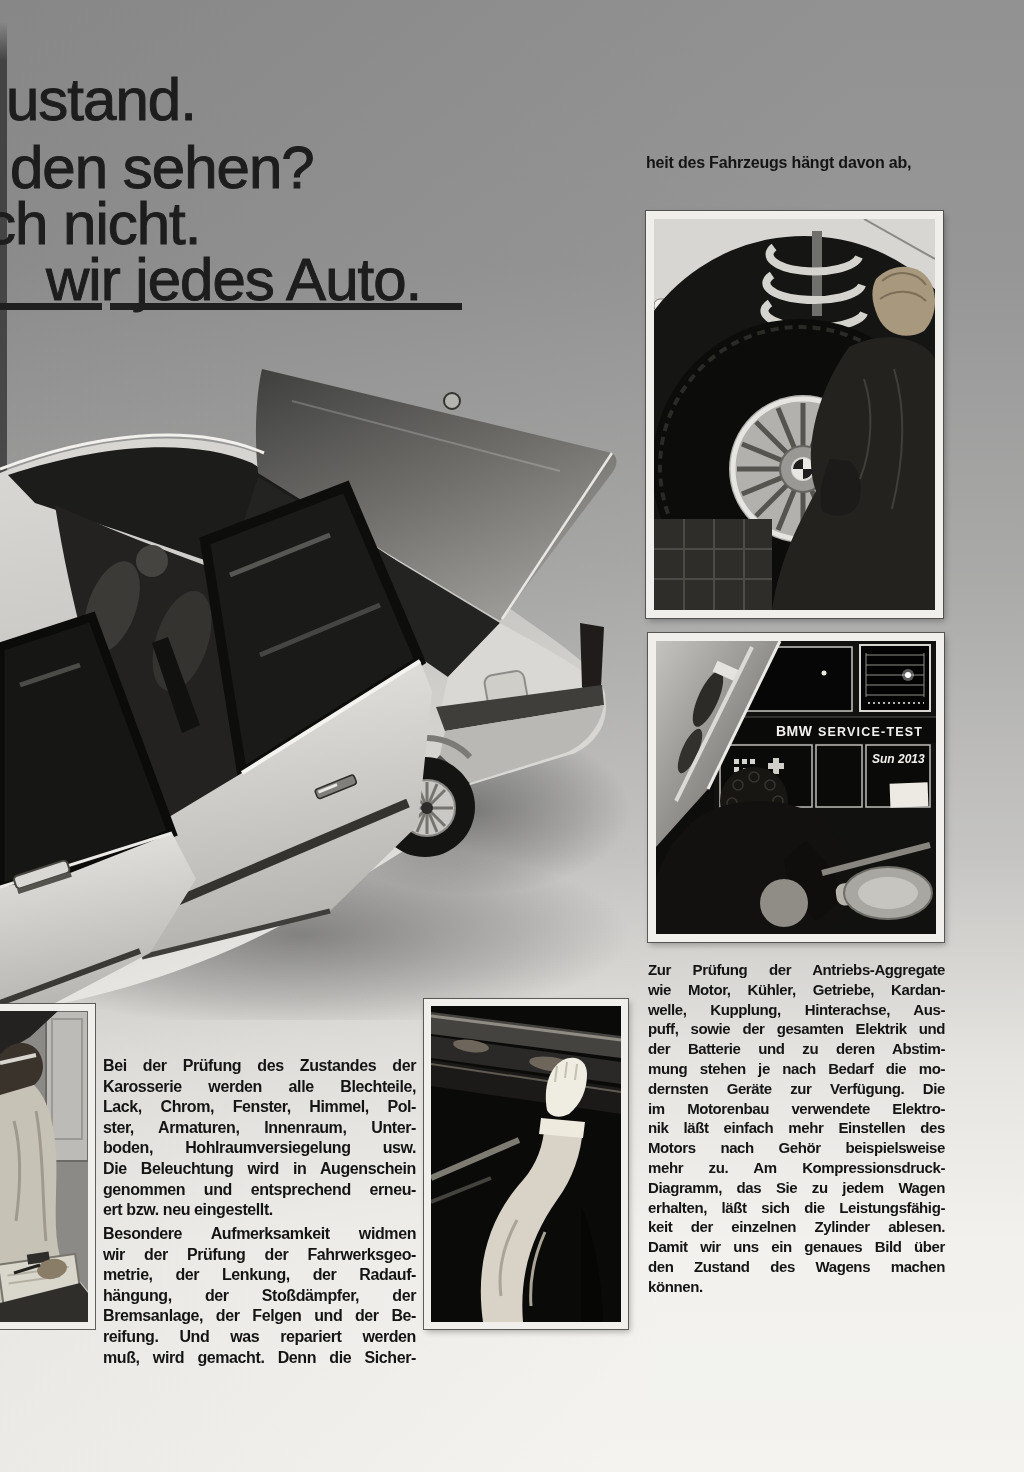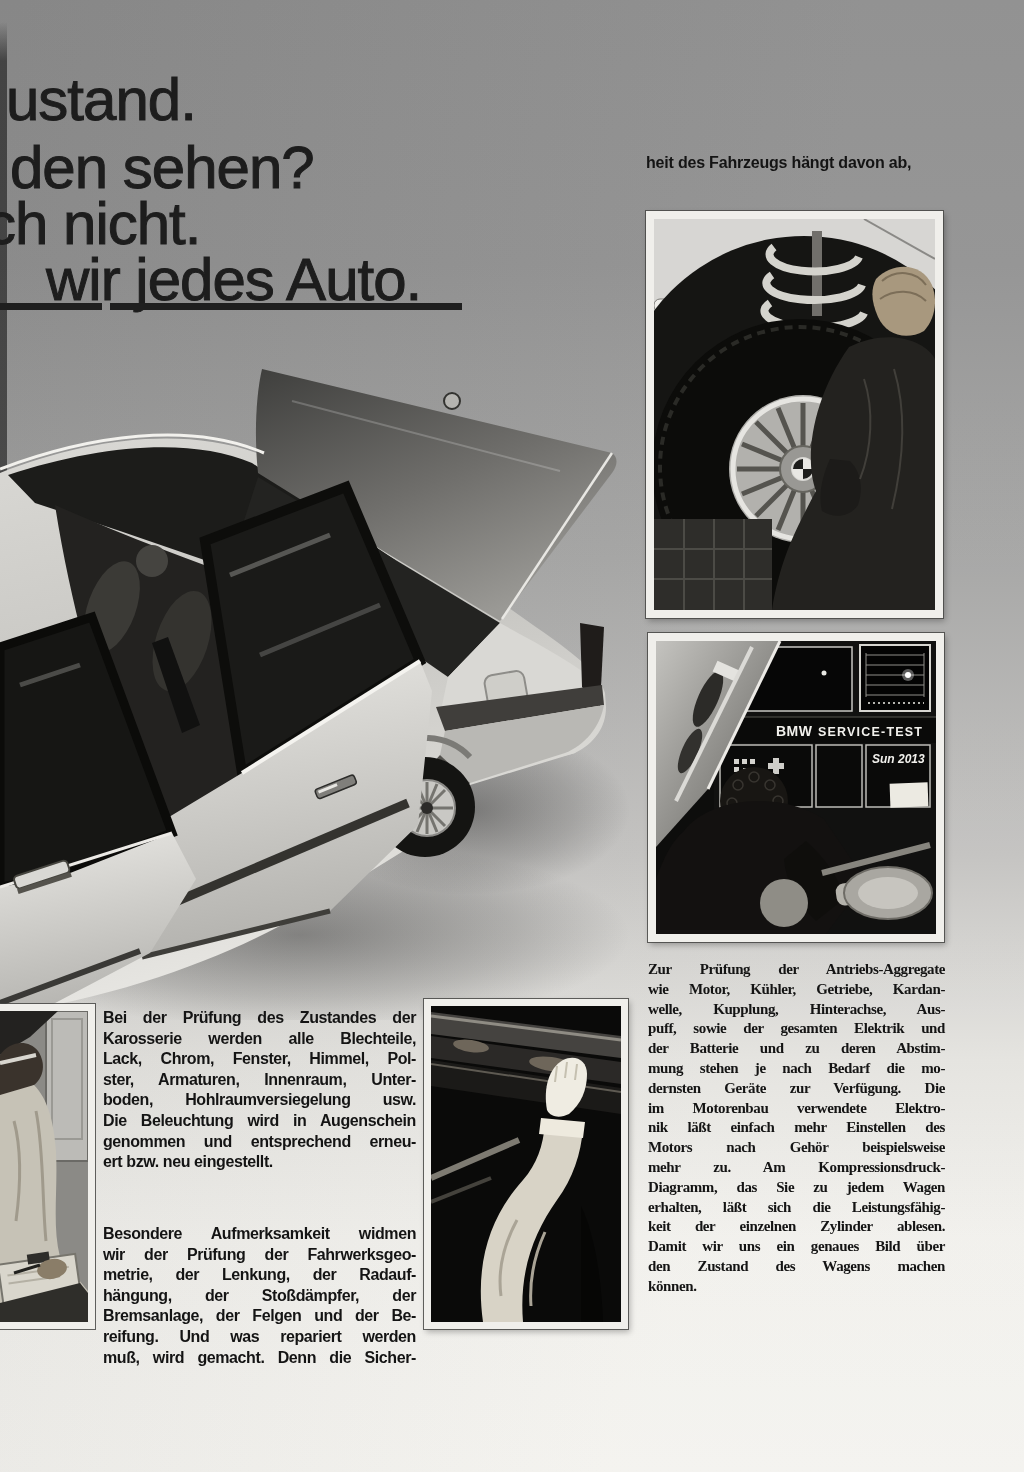--- a/index.html
+++ b/index.html
@@ -19,23 +19,23 @@
     letter-spacing:-1px;white-space:nowrap;font-weight:400;
     -webkit-text-stroke:1px #1d1d1d;
   }
   .rule{position:absolute;height:7px;background:#1f1f1f;}
   .caption{position:absolute;left:646px;top:152px;width:310px;color:#141414;
     font-weight:700;font-size:16px;line-height:21.5px;letter-spacing:-0.2px;}
   .caption .cline{white-space:nowrap;}
   .para{position:absolute;color:#141414;font-weight:700;}
   .para .tline{text-align:justify;hyphens:none;}
   .para .tline.just{text-align-last:justify;-moz-text-align-last:justify;}
-  #para-karosserie{left:103px;top:1008px;width:313px;font-size:16px;line-height:20.6px;letter-spacing:-0.4px;}
+  #para-karosserie{left:103px;top:1056px;width:313px;font-size:16px;line-height:20.6px;letter-spacing:-0.4px;}
   #para-fahrwerk{left:103px;top:1224px;width:313px;font-size:16px;line-height:20.6px;letter-spacing:-0.4px;}
-  #para-antrieb{left:648px;top:960px;width:297px;font-size:15px;line-height:19.8px;letter-spacing:-0.4px;font-family:Liberation Serif, serif;}
+  #para-antrieb{left:648px;top:960px;width:297px;font-size:15px;line-height:19.8px;letter-spacing:-0.4px;}
   .photo{
     position:absolute;background:#0d0d0c;border:8px solid #f0efeb;
     box-shadow:0 0 0 1px rgba(70,70,68,0.85), 2px 3px 6px rgba(0,0,0,0.28);
   }
   .photo svg{display:block;}
   #photo-underbody{border-width:7px;}
   #photo-checklist{border-width:7px;border-left:none;box-shadow:0 0 0 1px rgba(70,70,68,0.85);}
   .carwrap{position:absolute;left:0;top:355px;width:640px;height:665px;}
   .svgtext{font-family:"Liberation Sans",sans-serif;font-weight:700;fill:#f2f1ed;}
 </style>

